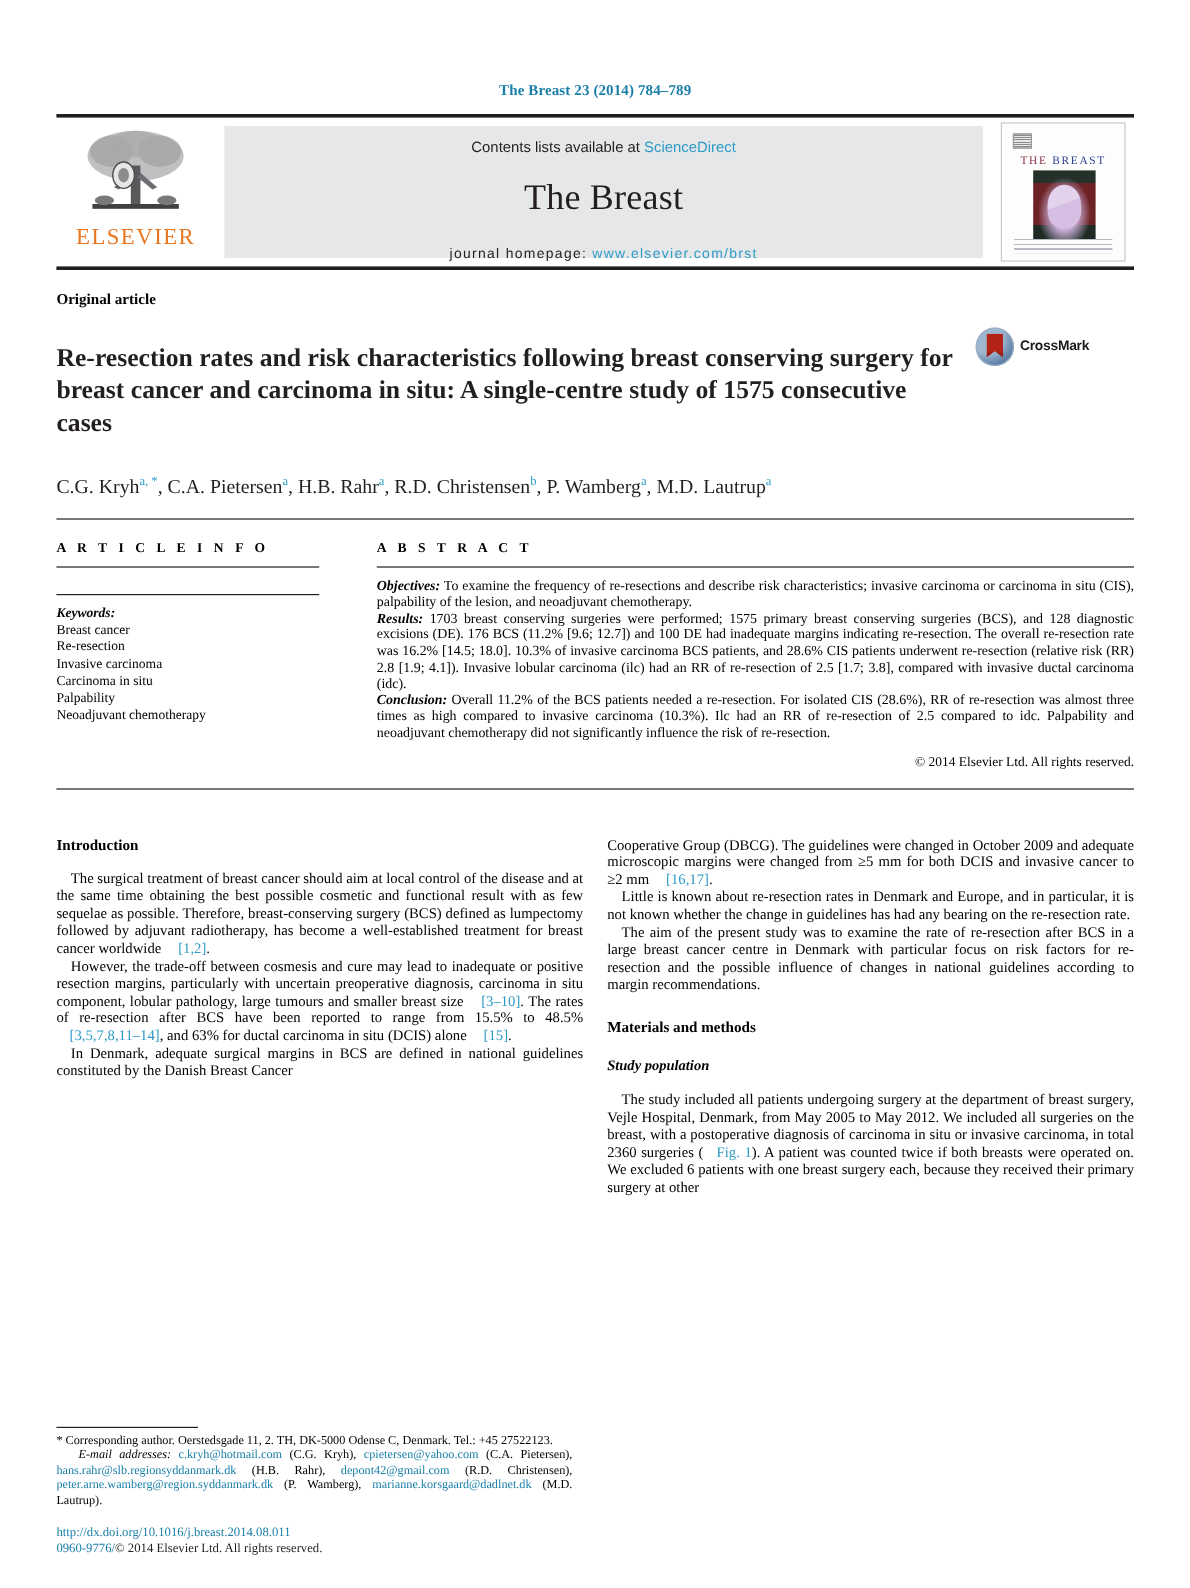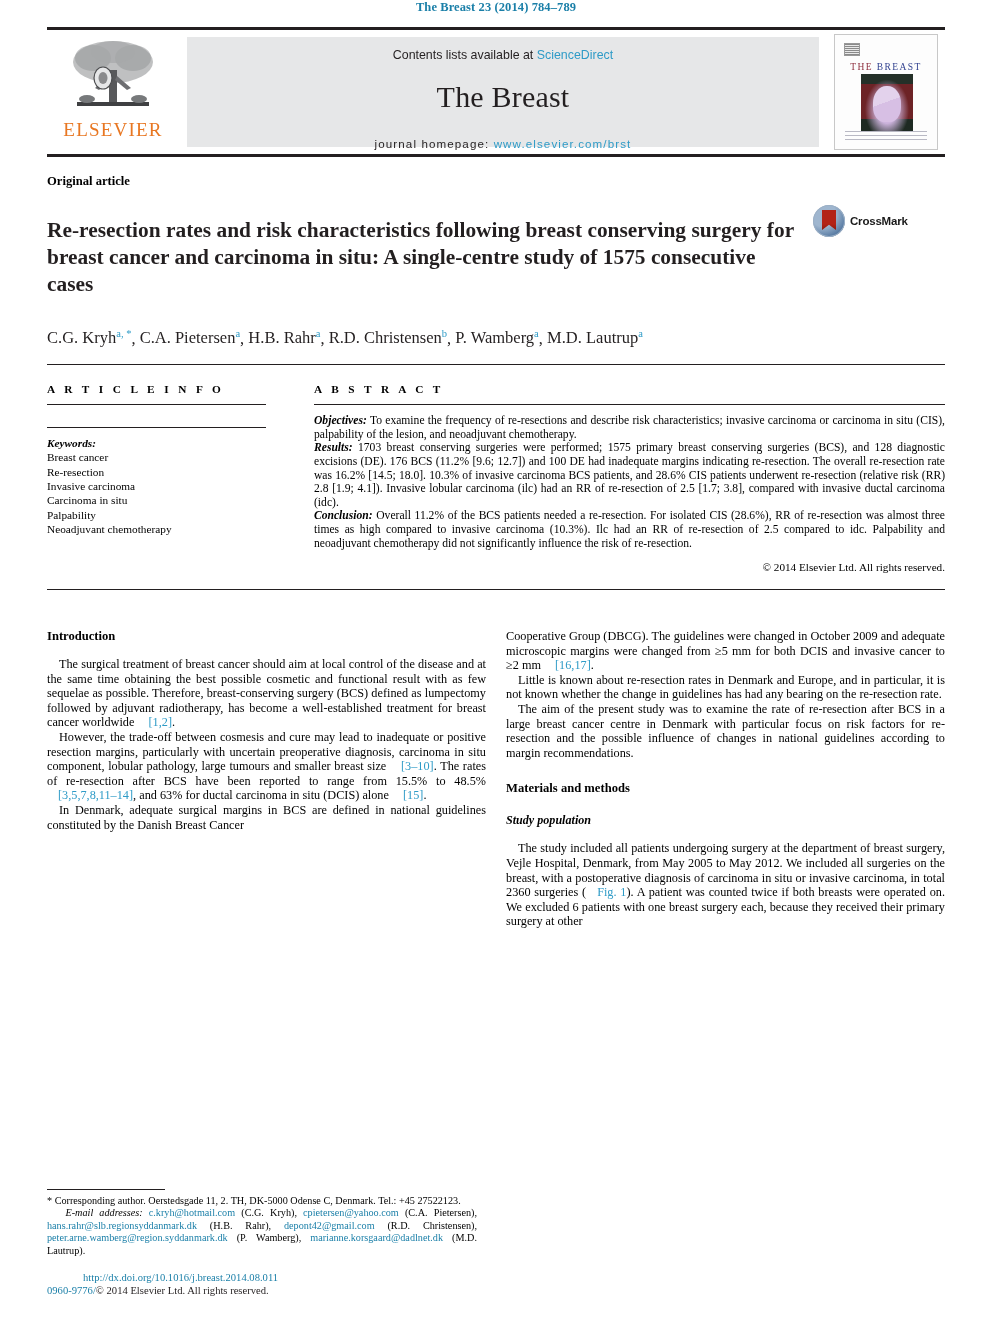--- a/index.html
+++ b/index.html
@@ -15,20 +15,21 @@
   }
   .page { width: 992px; height: 1323px; position: relative; padding: 0 47px; }
 
   
   .runhead {
     text-align: center;
     color: #1a7fa8;
     font-family: "Liberation Serif", serif;
     font-weight: bold;
     font-size: 12.5px;
+    padding-top: 68px;
     letter-spacing: .1px;
   }
 
   
   .masthead {
     margin-top: 12px;
     border-top: 3px solid #231f20;
     border-bottom: 3px solid #231f20;
     height: 130px;
     display: flex;
@@ -276,21 +277,20 @@
     margin: 0;
   }
   .fn .em { font-style: italic; }
   .fn a, .link { color: #1a7fa8; text-decoration: none; }
   .doi-block { position: absolute; left: 47px; bottom: 26px; width: 430px; }
   .doi {
     font-family: "Liberation Serif", serif;
     font-size: 10.6px;
     color: #1a7fa8;
     line-height: 13px;
-    margin-left: 36px;
   }
   .issn {
     font-family: "Liberation Serif", serif;
     font-size: 10.6px;
     color: #231f20;
     line-height: 13px;
   }
   .issn .tealpart { color: #1a7fa8; }
 </style>
 </head>

